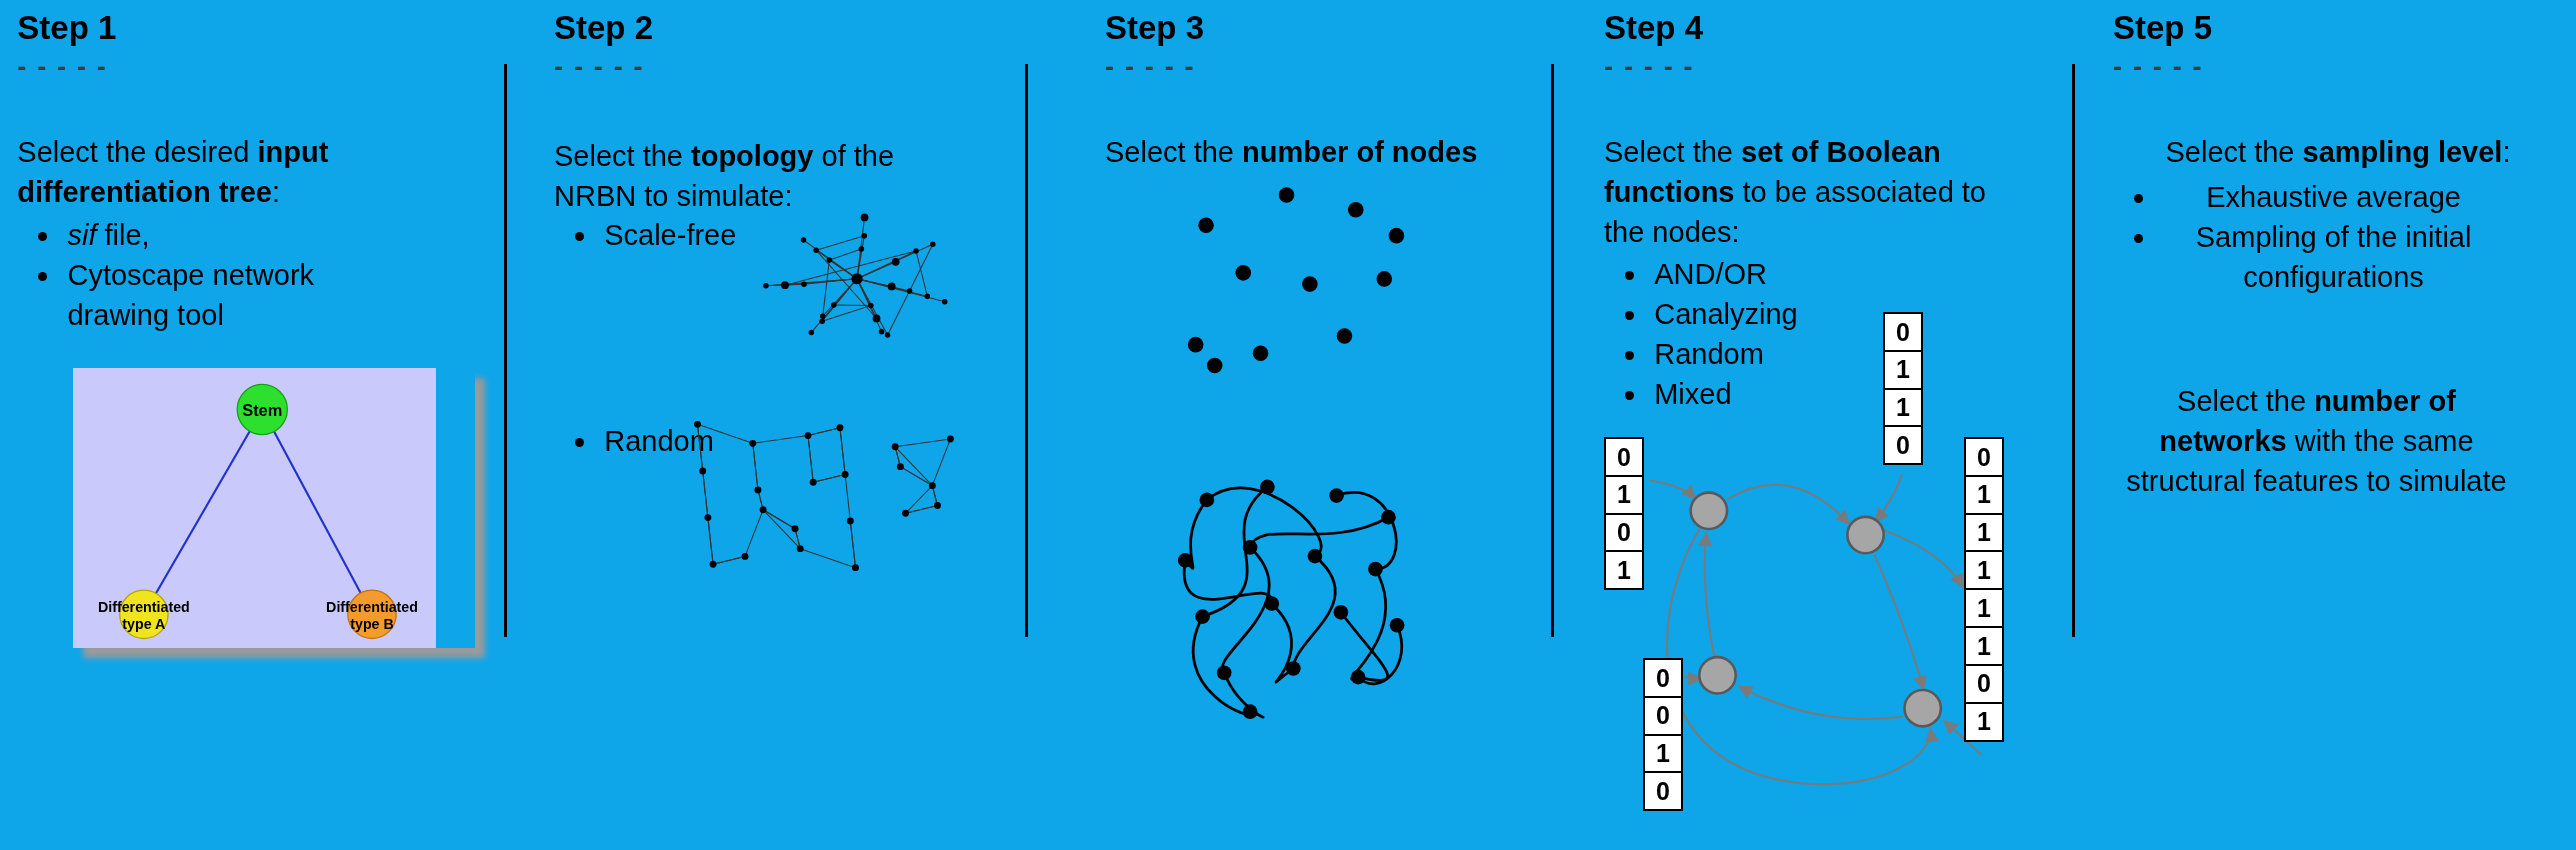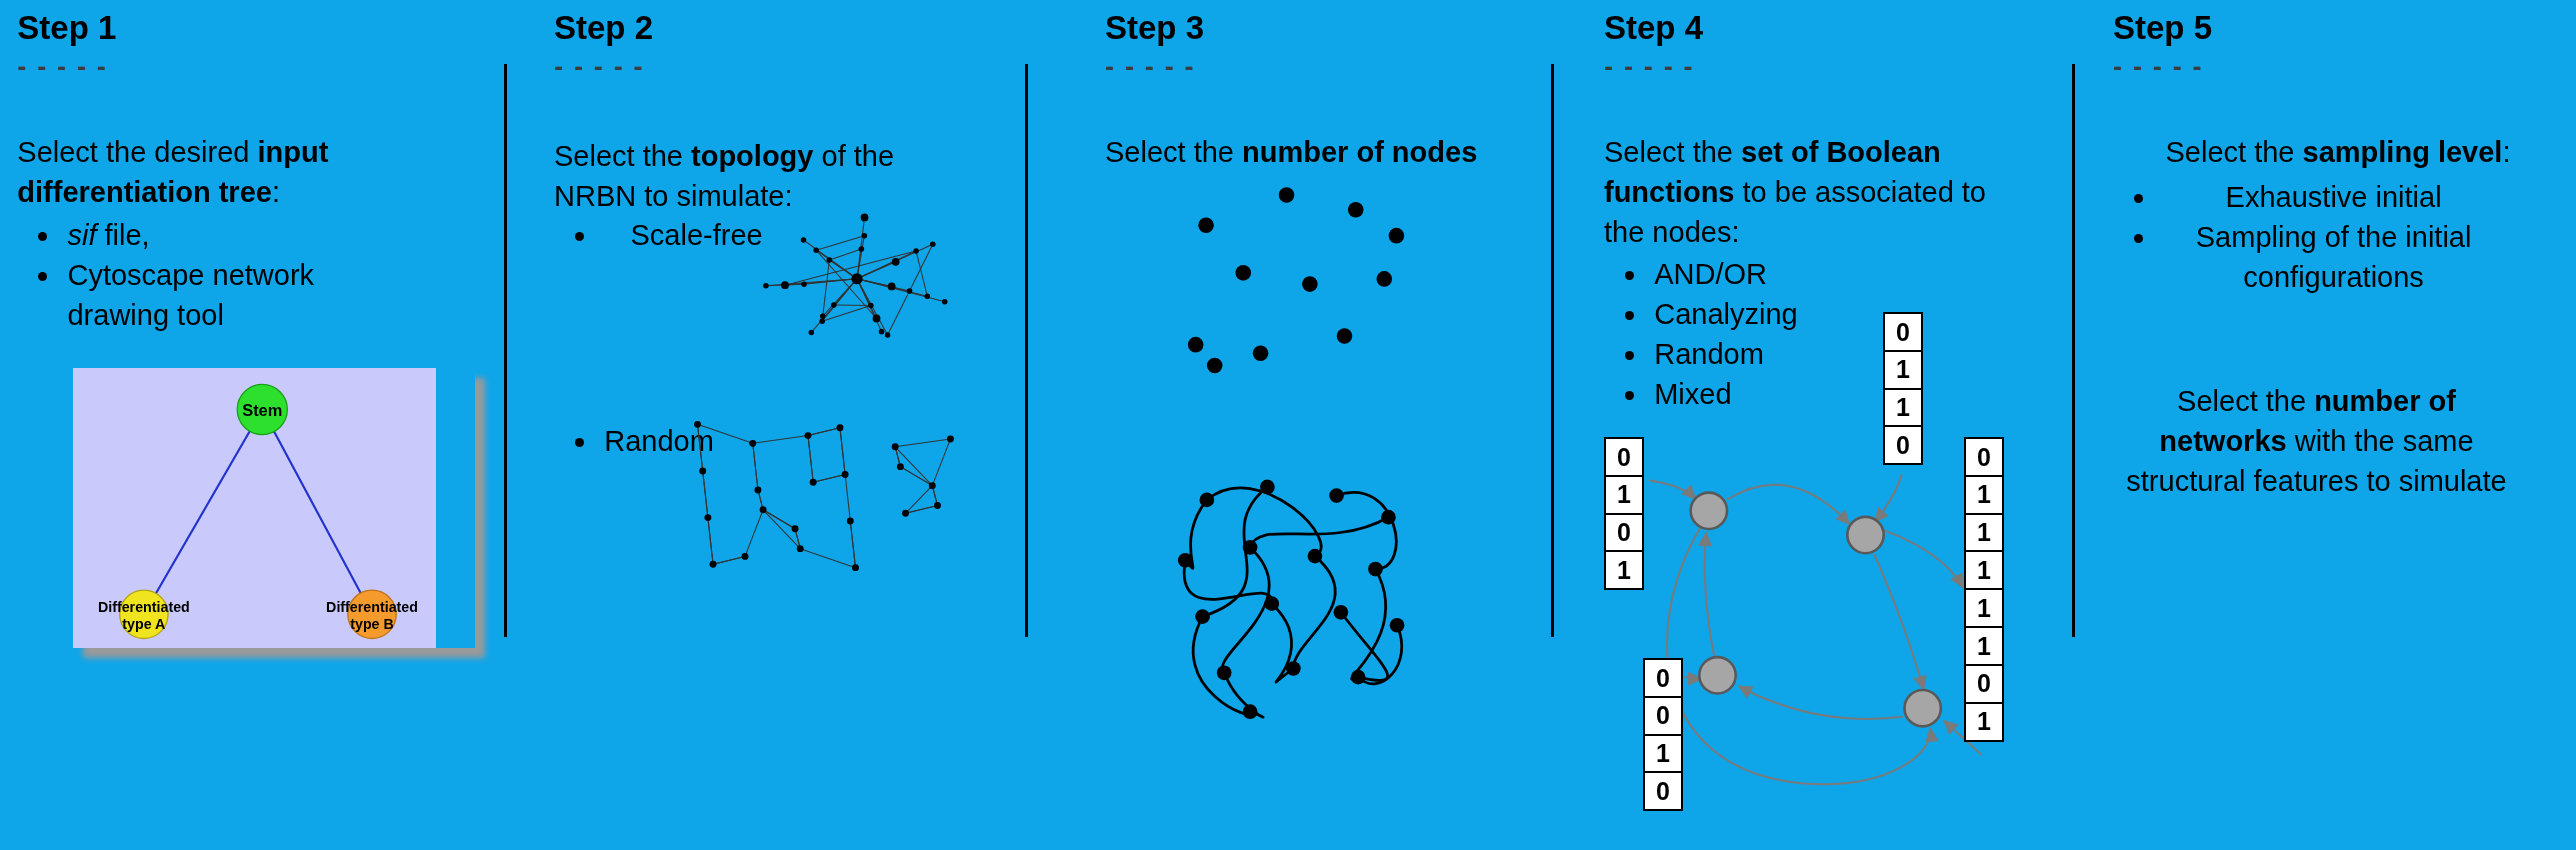--- a/index.html
+++ b/index.html
@@ -63,21 +63,21 @@
       </svg>
     </div>
   </section>
 
   <div class="vdiv" style="left:504px;"></div>
 
   <section class="col" style="left:554px; width:467px;">
     <h2 class="title">Step 2</h2>
     <div class="dashes">- - - - -</div>
     <p class="intro" style="top:136px; width:407px;"><span>Select the </span><b>topology</b><span> of the NRBN to simulate:</span></p>
-    <ul class="bullets" style="top:215px; width:190px;text-align:center;">
+    <ul class="bullets" style="top:215px; width:190px;">
       <li><span>Scale-free</span></li>
     </ul>
     <svg id="sf-net" class="netsvg" style="left:173px; top:182px;" width="260" height="203" viewBox="0 0 300 235">
         <line x1="150" y1="112" x2="190.12413254327544" y2="120.86560619984019" stroke="#333" stroke-width="1.2"></line>
         <line x1="150" y1="112" x2="185.38423472464717" y2="177.00972624621403" stroke="#333" stroke-width="1.2"></line>
         <line x1="150" y1="112" x2="109.71328085293136" y2="161.2029338989858" stroke="#333" stroke-width="1.2"></line>
         <line x1="150" y1="112" x2="88.6699648356024" y2="118.24456035664912" stroke="#333" stroke-width="1.2"></line>
         <line x1="150" y1="112" x2="117.98638538477383" y2="90.33536598570483" stroke="#333" stroke-width="1.2"></line>
         <line x1="150" y1="112" x2="158.72802359808477" y2="41.02327162044635" stroke="#333" stroke-width="1.2"></line>
         <line x1="150" y1="112" x2="218.3629770783272" y2="79.7848957580382" stroke="#333" stroke-width="1.2"></line>
@@ -329,20 +329,20 @@
     </div>
   </section>
 
   <div class="vdiv" style="left:2072px;"></div>
 
   <section class="col" style="left:2113px; width:459px;text-align:center;">
     <h2 class="title">Step 5</h2>
     <div class="dashes">- - - - -</div>
     <p class="intro" style="top:132px; width:450px;"><span>Select the </span><b>sampling level</b><span>:</span></p>
     <ul class="bullets" style="top:177px; width:346px;">
-      <li><span>Exhaustive initial</span></li>
+      <li><span>Exhaustive average</span></li>
       <li><span>Sampling of the initial configurations</span></li>
     </ul>
     <p class="para" style="top:381px; width:407px;"><span>Select the </span><b>number of networks</b><span> with the same structural features to simulate</span></p>
   </section>
 
 </div>
 
 
 </body></html>

